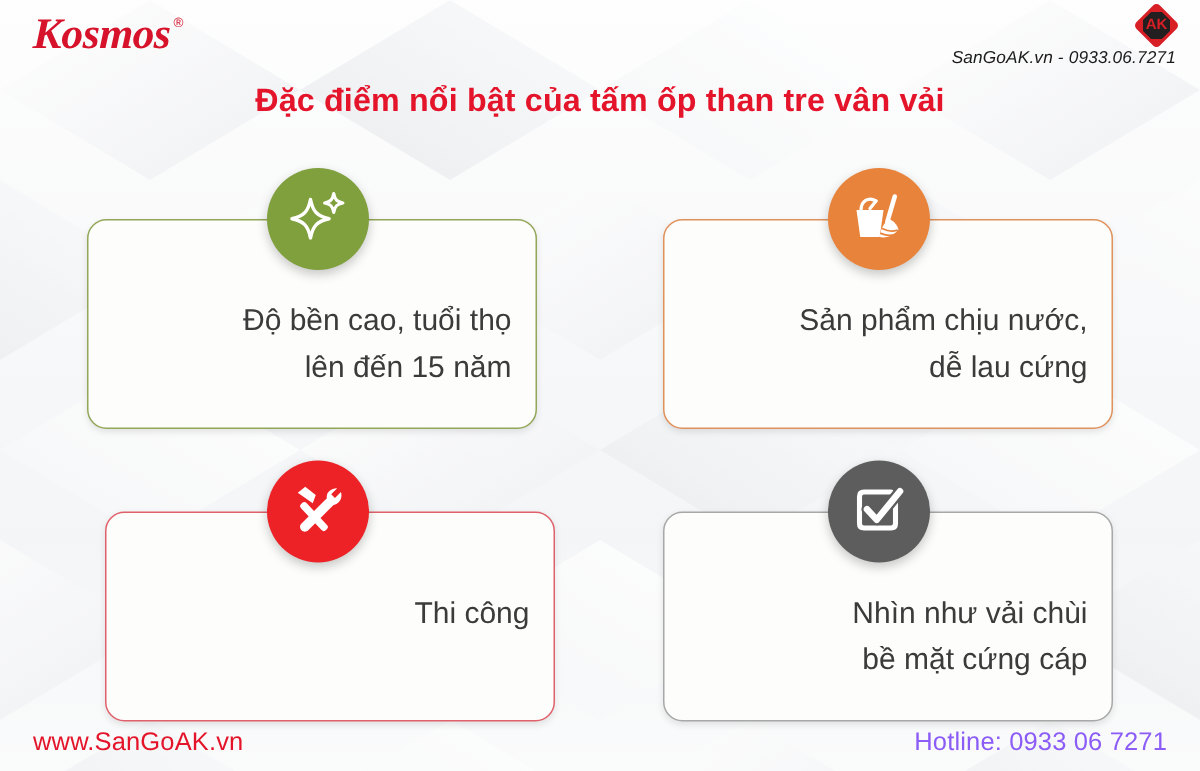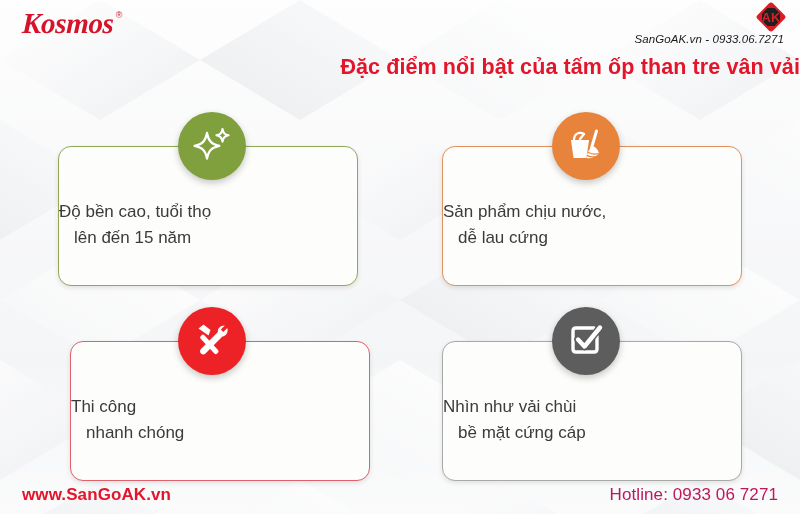--- a/index.html
+++ b/index.html
@@ -98,21 +98,21 @@
     left: 4px; top: 4px;
     width: 18px; height: 18px;
     background: #231f20;
     clip-path: polygon(30% 0,70% 0,100% 30%,100% 70%,70% 100%,30% 100%,0 70%,0 30%);
     display: flex;
     align-items: center;
     justify-content: center;
   }
   .ak-oct span {
     color: #d81f26;
-    font-size: 13px;
+    font-size: 10px;
     font-weight: bold;
     font-family: "Liberation Sans", sans-serif;
     line-height: 1;
   }
   .ak-title {
     font-family: "Liberation Sans", sans-serif;
     font-weight: bold;
     font-style: italic;
     font-size: 25px;
     color: #e01f26;
@@ -131,21 +131,21 @@
     letter-spacing: 0.1px;
     white-space: nowrap;
   }
 
   
   .main-title {
     position: absolute;
     left: 0;
     top: 55px;
     width: 800px;
-    text-align: right;
+    text-align: center;
     font-family: "Liberation Sans", sans-serif;
     font-weight: bold;
     font-size: 21.5px;
     color: #e4152b;
     letter-spacing: 0.1px;
     z-index: 5;
     white-space: nowrap;
   }
 
   
@@ -162,23 +162,23 @@
     border-radius: 13px;
     border: 1.5px solid #cccccc;
     box-shadow: 0 2px 5px rgba(0,0,0,0.10);
     box-sizing: border-box;
   }
   .card-text {
     position: absolute;
     left: 0;
     right: 16px;
     top: 52px;
-    text-align: left;
-    font-family: "Liberation Sans", sans-serif;
-    font-size: 17px;
+    text-align: right;
+    font-family: "Liberation Sans", sans-serif;
+    font-size: 20px;
     color: #3b3b3b;
     line-height: 1.55;
   }
   .card-text .l2 { display: block; padding-left: 15px; }
 
   .card.c1 { left: 58px;  top: 146px; border-color: #93a758; }
   .card.c2 { left: 442px; top: 146px; border-color: #e0915c; }
   .card.c3 { left: 58px;  top: 341px; border-color: #e0616c; margin-left: 12px; }
   .card.c4 { left: 442px; top: 341px; border-color: #a8a8a8; }
 
@@ -208,32 +208,32 @@
     width: 800px;
     height: 36px;
     z-index: 5;
   }
   .footer-left {
     position: absolute;
     left: 22px;
     top: 7px;
     font-family: "Liberation Sans", sans-serif;
     font-size: 17px;
-    font-weight: bold;
+    font-weight: normal;
     color: #e4152b;
     letter-spacing: 0.1px;
   }
   .footer-right {
     position: absolute;
     right: 22px;
     top: 7px;
     font-family: "Liberation Sans", sans-serif;
     font-size: 17px;
     font-weight: normal;
-    color: #be185d;
+    color: #8b5cf6;
     letter-spacing: 0.1px;
   }
 </style>
 </head>
 <body>
 
 <div id="infographic">
 
   <div class="bg-texture">
     <div class="bg-base"></div>
@@ -320,21 +320,20 @@
     <div class="card c2">
       <div class="card-text">
         <span>Sản phẩm chịu nước,</span>
         <span class="l2">dễ lau cứng</span>
       </div>
     </div>
 
     <div class="card c3">
       <div class="card-text">
         <span>Thi công</span>
-        <span class="l2">nhanh chóng</span>
       </div>
     </div>
 
     <div class="card c4">
       <div class="card-text">
         <span>Nhìn như vải chùi</span>
         <span class="l2">bề mặt cứng cáp</span>
       </div>
     </div>
 

